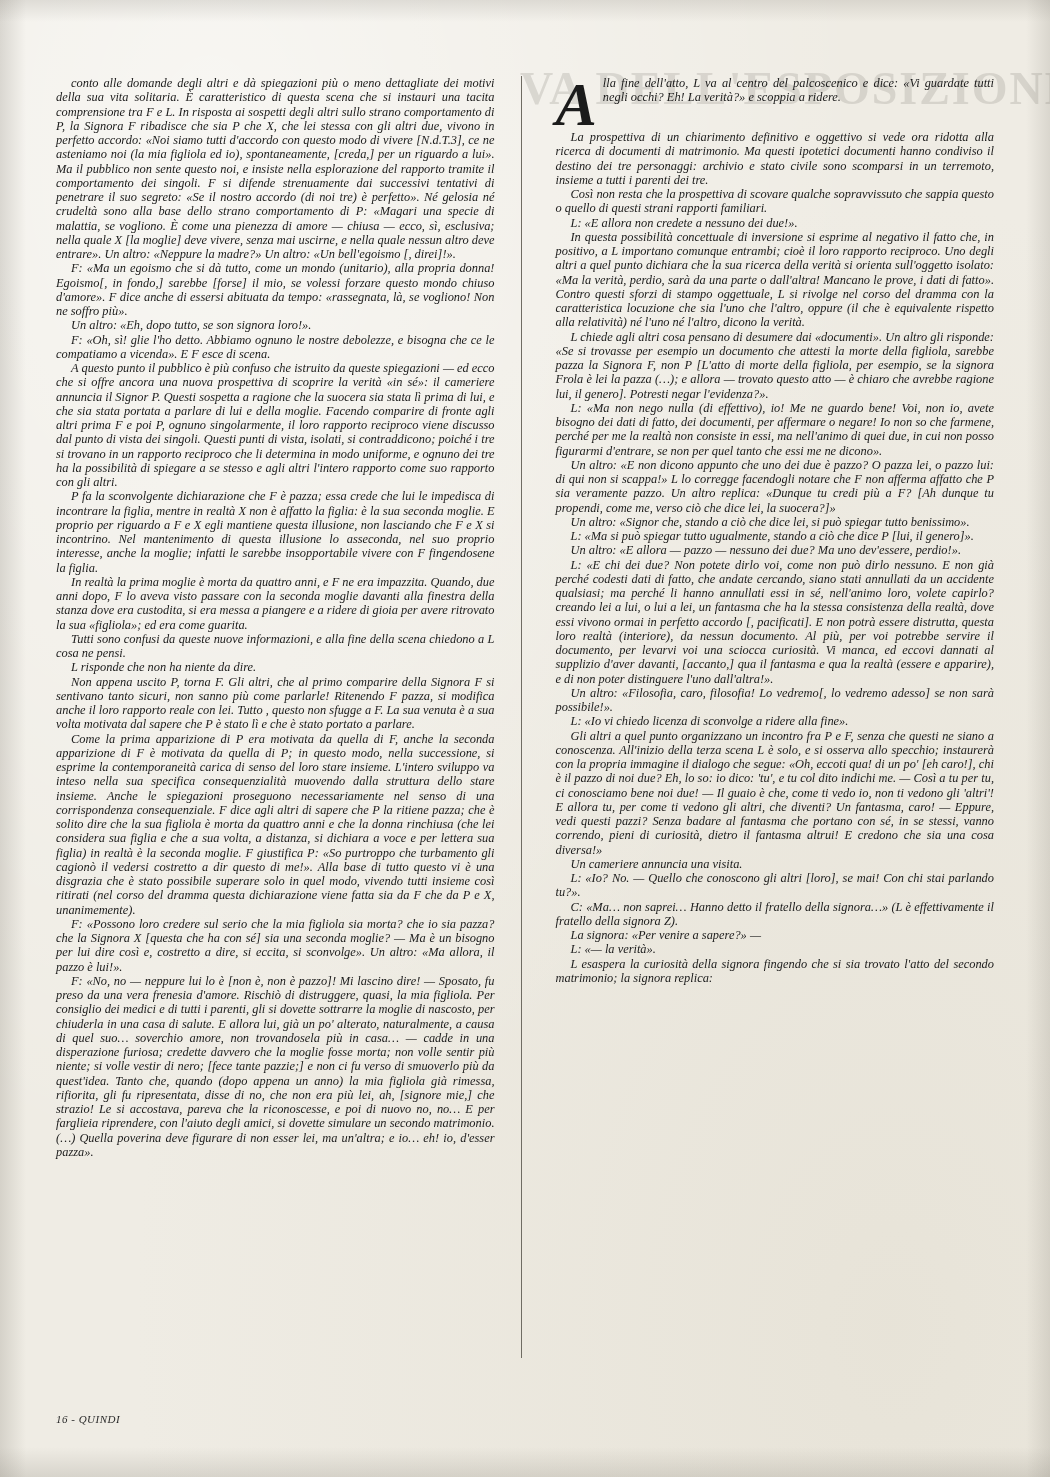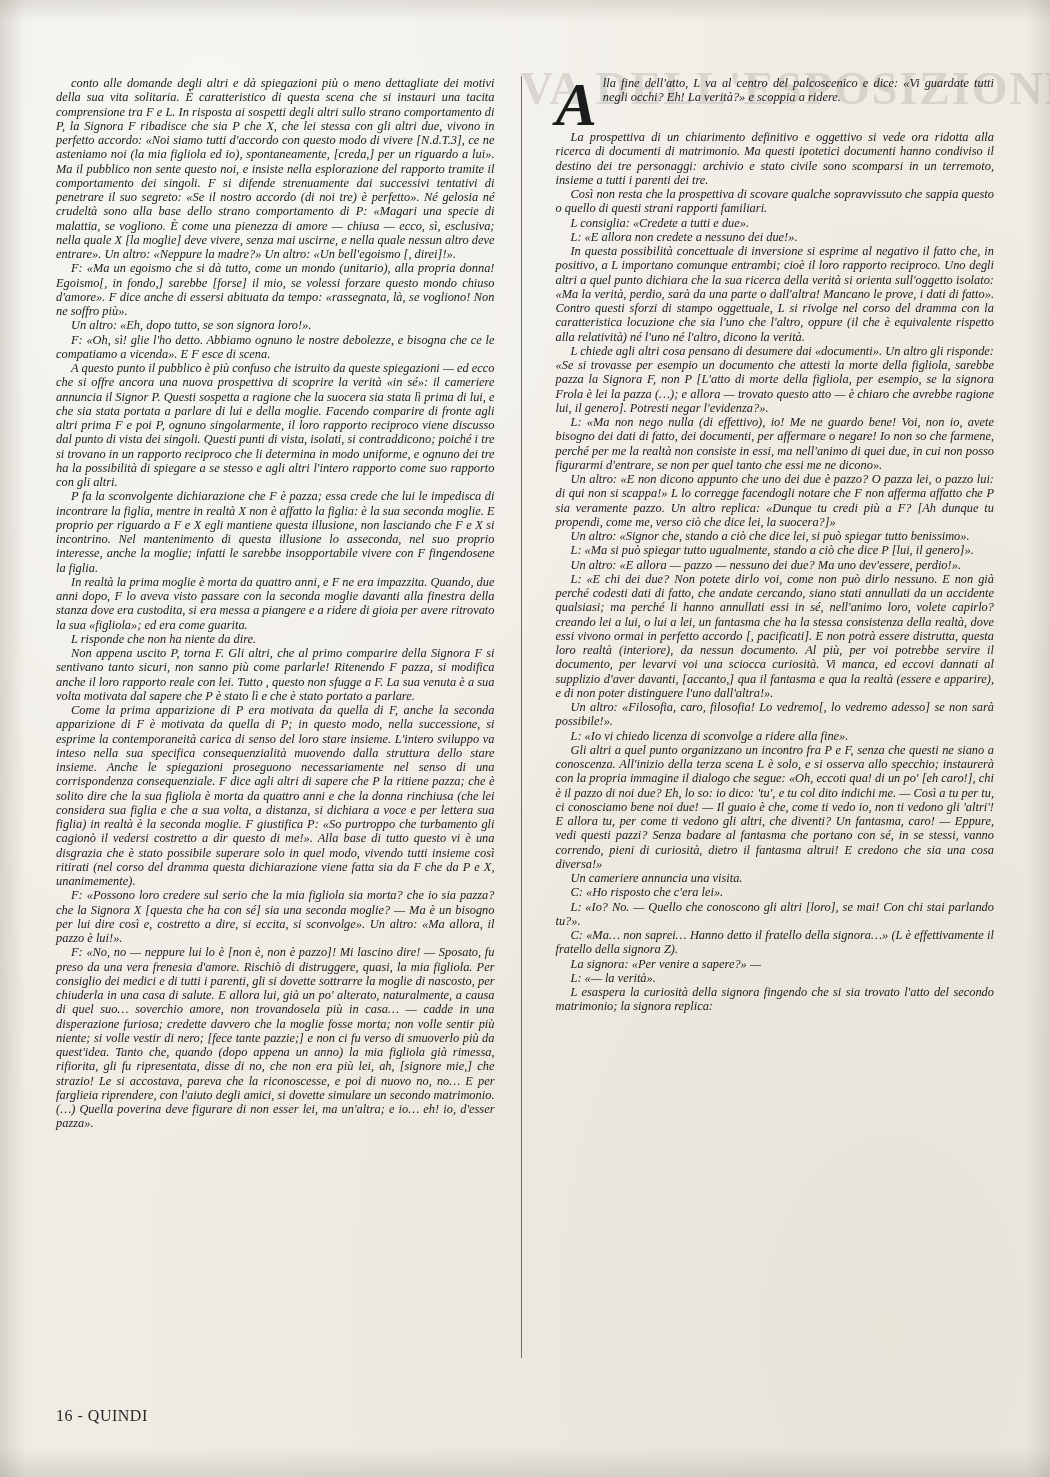--- a/index.html
+++ b/index.html
@@ -79,21 +79,22 @@
     font-size: 62px;
     line-height: 52px;
     padding: 2px 6px 0 0;
     color: #1b1b1b;
   }
   .folio {
     position: absolute;
     left: 56px;
     bottom: 52px;
     font-family: "Liberation Serif", serif;
-    font-size: 16px;
+    font-style: italic;
+    font-size: 11px;
     letter-spacing: 0.5px;
     color: #2a2a2a;
   }
   .edge {
     position: absolute;
     pointer-events: none;
   }
   .edge.left { left: 0; top: 0; width: 26px; height: 100%;
     background: linear-gradient(to right, rgba(120,115,105,0.22), rgba(120,115,105,0)); }
   .edge.top { left: 0; top: 0; height: 22px; width: 100%;
@@ -111,48 +112,47 @@
 
   <div class="columns">
     <div class="col left">
       <p>conto alle domande degli altri e dà spiegazioni più o meno dettagliate dei motivi della sua vita solitaria. È caratteristico di questa scena che si instauri una tacita comprensione tra F e L. In risposta ai sospetti degli altri sullo strano comportamento di P, la Signora F ribadisce che sia P che X, che lei stessa con gli altri due, vivono in perfetto accordo: «Noi siamo tutti d'accordo con questo modo di vivere [N.d.T.3], ce ne asteniamo noi (la mia figliola ed io), spontaneamente, [creda,] per un riguardo a lui». Ma il pubblico non sente questo noi, e insiste nella esplorazione del rapporto tramite il comportamento dei singoli. F si difende strenuamente dai successivi tentativi di penetrare il suo segreto: «Se il nostro accordo (di noi tre) è perfetto». Né gelosia né crudeltà sono alla base dello strano comportamento di P: «Magari una specie di malattia, se vogliono. È come una pienezza di amore — chiusa — ecco, sì, esclusiva; nella quale X [la moglie] deve vivere, senza mai uscirne, e nella quale nessun altro deve entrare». Un altro: «Neppure la madre?» Un altro: «Un bell'egoismo [, direi]!».</p>
       <p>F: «Ma un egoismo che si dà tutto, come un mondo (unitario), alla propria donna! Egoismo[, in fondo,] sarebbe [forse] il mio, se volessi forzare questo mondo chiuso d'amore». F dice anche di essersi abituata da tempo: «rassegnata, là, se vogliono! Non ne soffro più».</p>
       <p>Un altro: «Eh, dopo tutto, se son signora loro!».</p>
       <p>F: «Oh, sì! glie l'ho detto. Abbiamo ognuno le nostre debolezze, e bisogna che ce le compatiamo a vicenda». E F esce di scena.</p>
       <p>A questo punto il pubblico è più confuso che istruito da queste spiegazioni — ed ecco che si offre ancora una nuova prospettiva di scoprire la verità «in sé»: il cameriere annuncia il Signor P. Questi sospetta a ragione che la suocera sia stata lì prima di lui, e che sia stata portata a parlare di lui e della moglie. Facendo comparire di fronte agli altri prima F e poi P, ognuno singolarmente, il loro rapporto reciproco viene discusso dal punto di vista dei singoli. Questi punti di vista, isolati, si contraddicono; poiché i tre si trovano in un rapporto reciproco che li determina in modo uniforme, e ognuno dei tre ha la possibilità di spiegare a se stesso e agli altri l'intero rapporto come suo rapporto con gli altri.</p>
       <p>P fa la sconvolgente dichiarazione che F è pazza; essa crede che lui le impedisca di incontrare la figlia, mentre in realtà X non è affatto la figlia: è la sua seconda moglie. E proprio per riguardo a F e X egli mantiene questa illusione, non lasciando che F e X si incontrino. Nel mantenimento di questa illusione lo asseconda, nel suo proprio interesse, anche la moglie; infatti le sarebbe insopportabile vivere con F fingendosene la figlia.</p>
       <p>In realtà la prima moglie è morta da quattro anni, e F ne era impazzita. Quando, due anni dopo, F lo aveva visto passare con la seconda moglie davanti alla finestra della stanza dove era custodita, si era messa a piangere e a ridere di gioia per avere ritrovato la sua «figliola»; ed era come guarita.</p>
+      <p>Tutti sono confusi da queste nuove informazioni, e alla fine della scena chiedono a L cosa ne pensi.</p>
       <p>L risponde che non ha niente da dire.</p>
       <p>Non appena uscito P, torna F. Gli altri, che al primo comparire della Signora F si sentivano tanto sicuri, non sanno più come parlarle! Ritenendo F pazza, si modifica anche il loro rapporto reale con lei. Tutto , questo non sfugge a F. La sua venuta è a sua volta motivata dal sapere che P è stato lì e che è stato portato a parlare.</p>
       <p>Come la prima apparizione di P era motivata da quella di F, anche la seconda apparizione di F è motivata da quella di P; in questo modo, nella successione, si esprime la contemporaneità carica di senso del loro stare insieme. L'intero sviluppo va inteso nella sua specifica consequenzialità muovendo dalla struttura dello stare insieme. Anche le spiegazioni proseguono necessariamente nel senso di una corrispondenza consequenziale. F dice agli altri di sapere che P la ritiene pazza; che è solito dire che la sua figliola è morta da quattro anni e che la donna rinchiusa (che lei considera sua figlia e che a sua volta, a distanza, si dichiara a voce e per lettera sua figlia) in realtà è la seconda moglie. F giustifica P: «So purtroppo che turbamento gli cagionò il vedersi costretto a dir questo di me!». Alla base di tutto questo vi è una disgrazia che è stato possibile superare solo in quel modo, vivendo tutti insieme così ritirati (nel corso del dramma questa dichiarazione viene fatta sia da F che da P e X, unanimemente).</p>
       <p>F: «Possono loro credere sul serio che la mia figliola sia morta? che io sia pazza? che la Signora X [questa che ha con sé] sia una seconda moglie? — Ma è un bisogno per lui dire così e, costretto a dire, si eccita, si sconvolge». Un altro: «Ma allora, il pazzo è lui!».</p>
       <p>F: «No, no — neppure lui lo è [non è, non è pazzo]! Mi lascino dire! — Sposato, fu preso da una vera frenesia d'amore. Rischiò di distruggere, quasi, la mia figliola. Per consiglio dei medici e di tutti i parenti, gli si dovette sottrarre la moglie di nascosto, per chiuderla in una casa di salute. E allora lui, già un po' alterato, naturalmente, a causa di quel suo… soverchio amore, non trovandosela più in casa… — cadde in una disperazione furiosa; credette davvero che la moglie fosse morta; non volle sentir più niente; si volle vestir di nero; [fece tante pazzie;] e non ci fu verso di smuoverlo più da quest'idea. Tanto che, quando (dopo appena un anno) la mia figliola già rimessa, rifiorita, gli fu ripresentata, disse di no, che non era più lei, ah, [signore mie,] che strazio! Le si accostava, pareva che la riconoscesse, e poi di nuovo no, no… E per farglieia riprendere, con l'aiuto degli amici, si dovette simulare un secondo matrimonio. (…) Quella poverina deve figurare di non esser lei, ma un'altra; e io… eh! io, d'esser pazza».</p>
     </div>
 
     <div class="divider"></div>
 
     <div class="col right">
       <p class="noindent dropcap-para"><span class="dropcap">A</span><span>lla fine dell'atto, L va al centro del palcoscenico e dice: «Vi guardate tutti negli occhi? Eh! La verità?» e scoppia a ridere.</span></p>
       <p>La prospettiva di un chiarimento definitivo e oggettivo si vede ora ridotta alla ricerca di documenti di matrimonio. Ma questi ipotetici documenti hanno condiviso il destino dei tre personaggi: archivio e stato civile sono scomparsi in un terremoto, insieme a tutti i parenti dei tre.</p>
       <p>Così non resta che la prospettiva di scovare qualche sopravvissuto che sappia questo o quello di questi strani rapporti familiari.</p>
-      <p>L consiglia: «Credete a tutti e due».</p>
       <p>L: «E allora non credete a nessuno dei due!».</p>
       <p>In questa possibilità concettuale di inversione si esprime al negativo il fatto che, in positivo, a L importano comunque entrambi; cioè il loro rapporto reciproco. Uno degli altri a quel punto dichiara che la sua ricerca della verità si orienta sull'oggetto isolato: «Ma la verità, perdio, sarà da una parte o dall'altra! Mancano le prove, i dati di fatto». Contro questi sforzi di stampo oggettuale, L si rivolge nel corso del dramma con la caratteristica locuzione che sia l'uno che l'altro, oppure (il che è equivalente rispetto alla relatività) né l'uno né l'altro, dicono la verità.</p>
       <p>L chiede agli altri cosa pensano di desumere dai «documenti». Un altro gli risponde: «Se si trovasse per esempio un documento che attesti la morte della figliola, sarebbe pazza la Signora F, non P [L'atto di morte della figliola, per esempio, se la signora Frola è lei la pazza (…); e allora — trovato questo atto — è chiaro che avrebbe ragione lui, il genero]. Potresti negar l'evidenza?».</p>
       <p>L: «Ma non nego nulla (di effettivo), io! Me ne guardo bene! Voi, non io, avete bisogno dei dati di fatto, dei documenti, per affermare o negare! Io non so che farmene, perché per me la realtà non consiste in essi, ma nell'animo di quei due, in cui non posso figurarmi d'entrare, se non per quel tanto che essi me ne dicono».</p>
       <p>Un altro: «E non dicono appunto che uno dei due è pazzo? O pazza lei, o pazzo lui: di qui non si scappa!» L lo corregge facendogli notare che F non afferma affatto che P sia veramente pazzo. Un altro replica: «Dunque tu credi più a F? [Ah dunque tu propendi, come me, verso ciò che dice lei, la suocera?]»</p>
       <p>Un altro: «Signor che, stando a ciò che dice lei, si può spiegar tutto benissimo».</p>
       <p>L: «Ma si può spiegar tutto ugualmente, stando a ciò che dice P [lui, il genero]».</p>
       <p>Un altro: «E allora — pazzo — nessuno dei due? Ma uno dev'essere, perdio!».</p>
       <p>L: «E chi dei due? Non potete dirlo voi, come non può dirlo nessuno. E non già perché codesti dati di fatto, che andate cercando, siano stati annullati da un accidente qualsiasi; ma perché li hanno annullati essi in sé, nell'animo loro, volete capirlo? creando lei a lui, o lui a lei, un fantasma che ha la stessa consistenza della realtà, dove essi vivono ormai in perfetto accordo [, pacificati]. E non potrà essere distrutta, questa loro realtà (interiore), da nessun documento. Al più, per voi potrebbe servire il documento, per levarvi voi una sciocca curiosità. Vi manca, ed eccovi dannati al supplizio d'aver davanti, [accanto,] qua il fantasma e qua la realtà (essere e apparire), e di non poter distinguere l'uno dall'altra!».</p>
       <p>Un altro: «Filosofia, caro, filosofia! Lo vedremo[, lo vedremo adesso] se non sarà possibile!».</p>
       <p>L: «Io vi chiedo licenza di sconvolge a ridere alla fine».</p>
       <p>Gli altri a quel punto organizzano un incontro fra P e F, senza che questi ne siano a conoscenza. All'inizio della terza scena L è solo, e si osserva allo specchio; instaurerà con la propria immagine il dialogo che segue: «Oh, eccoti qua! di un po' [eh caro!], chi è il pazzo di noi due? Eh, lo so: io dico: 'tu', e tu col dito indichi me. — Così a tu per tu, ci conosciamo bene noi due! — Il guaio è che, come ti vedo io, non ti vedono gli 'altri'! E allora tu, per come ti vedono gli altri, che diventi? Un fantasma, caro! — Eppure, vedi questi pazzi? Senza badare al fantasma che portano con sé, in se stessi, vanno correndo, pieni di curiosità, dietro il fantasma altrui! E credono che sia una cosa diversa!»</p>
       <p>Un cameriere annuncia una visita.</p>
-      <p>C: «Ho risposto che c'era lei».</p>
       <p>L: «Io? No. — Quello che conoscono gli altri [loro], se mai! Con chi stai parlando tu?».</p>
       <p>C: «Ma… non saprei… Hanno detto il fratello della signora…» (L è effettivamente il fratello della signora Z).</p>
       <p>La signora: «Per venire a sapere?» —</p>
       <p>L: «— la verità».</p>
       <p>L esaspera la curiosità della signora fingendo che si sia trovato l'atto del secondo matrimonio; la signora replica:</p>
     </div>
   </div>
 
   <div class="folio">16 - QUINDI</div>
 

